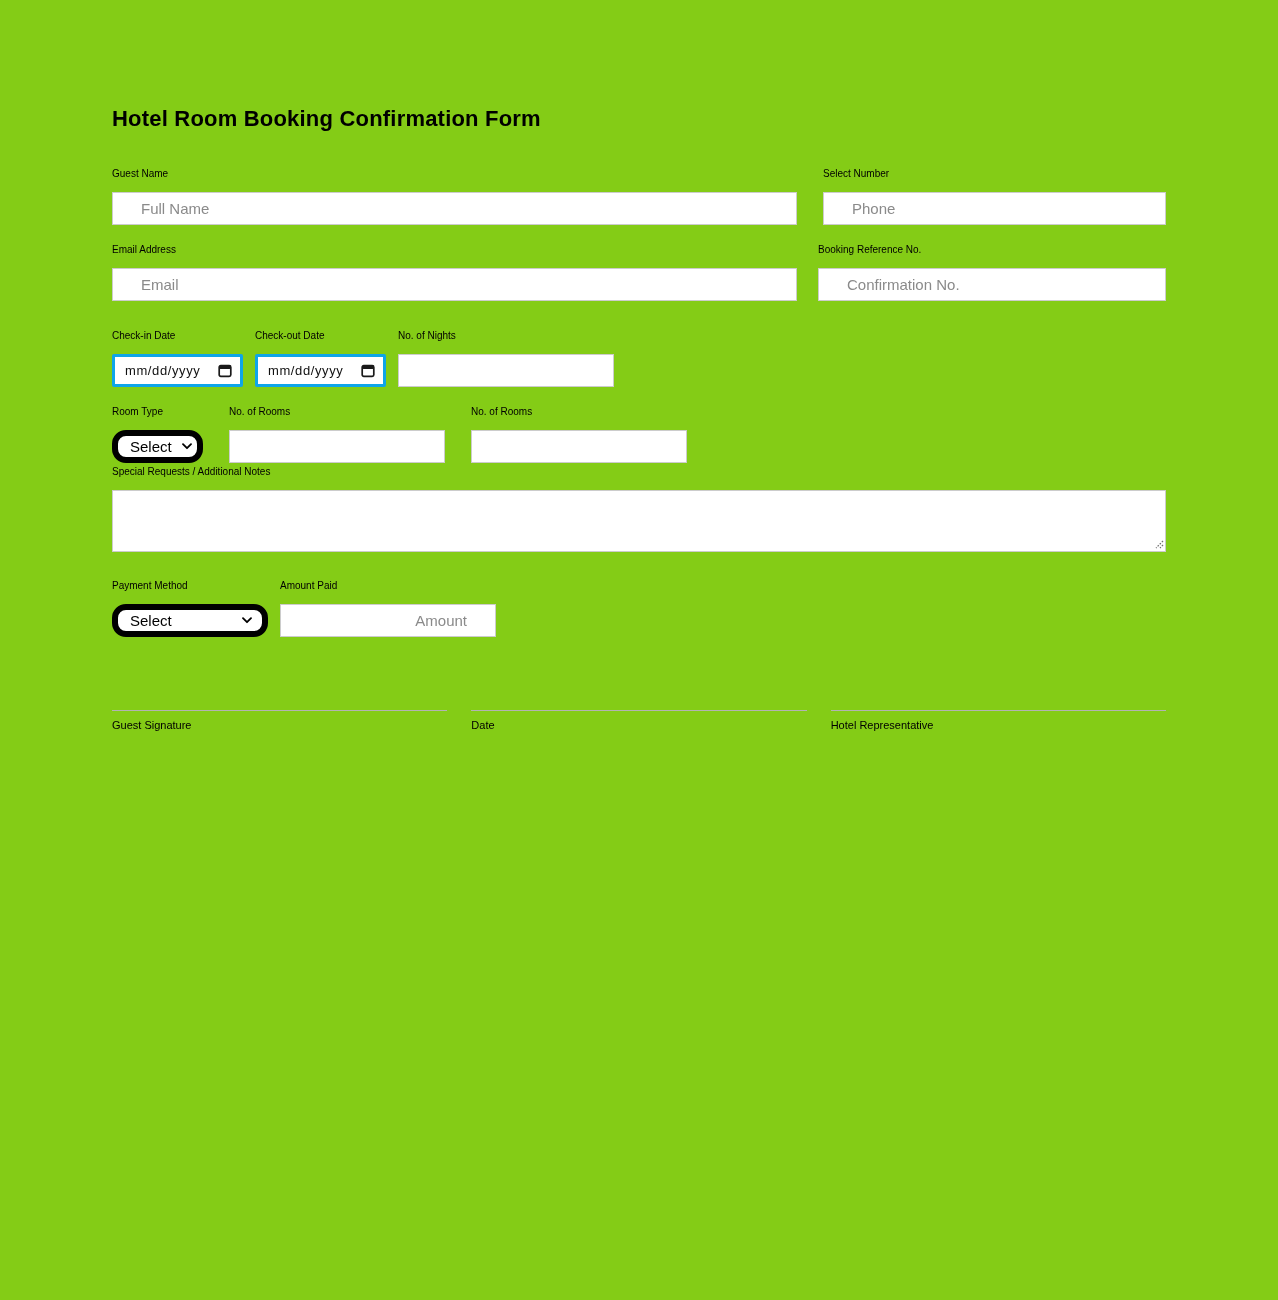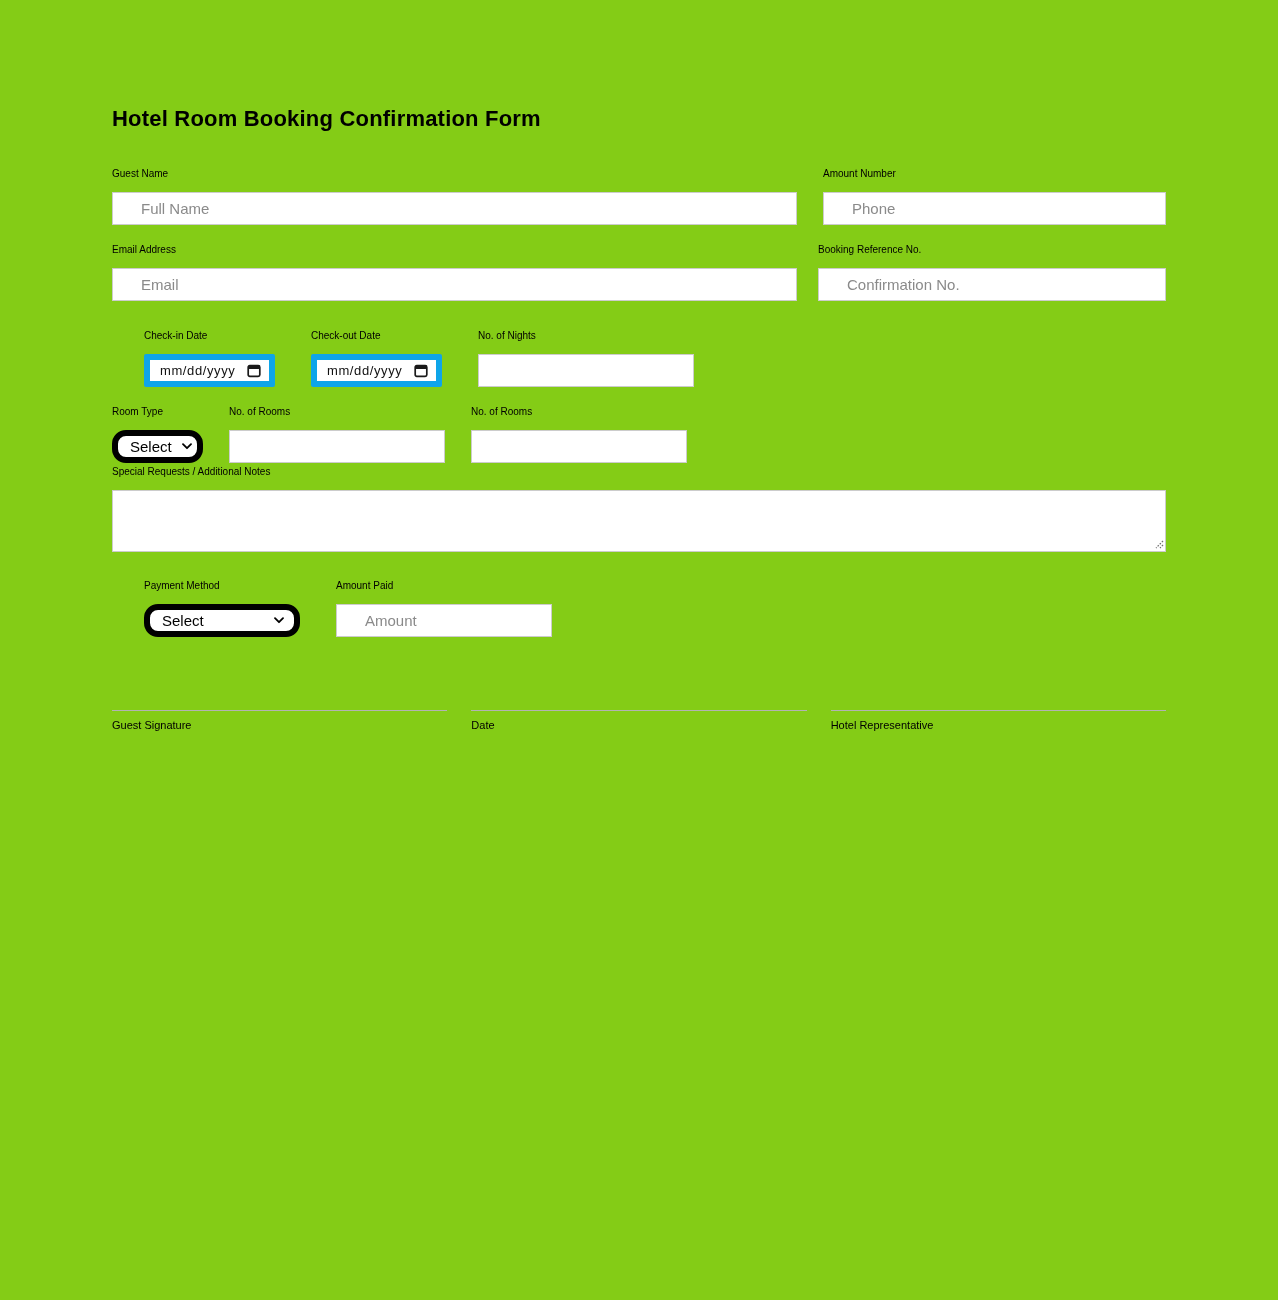--- a/index.html
+++ b/index.html
@@ -32,21 +32,21 @@
     font-size: 10px;
     line-height: 18px;
     margin: 0 0 9px 0;
     color: #000000;
   }
   .row {
     display: flex;
     align-items: flex-start;
   }
   .gap26 { gap: 26px; }
-  .gap25 { gap: 36px; margin-left: 32px; }
+  .gap25 { gap: 12px; }
   .mb16 { margin-bottom: 16px; }
   .mb25 { margin-bottom: 25px; }
   .mb26 { margin-bottom: 26px; gap: 21px; }
   .mb27 { }
   .mb73 { margin-bottom: 73px; }
 
   .text-input {
     box-sizing: border-box;
     height: 33px;
     border: 1px solid #cccccc;
@@ -56,28 +56,28 @@
     font-family: "Liberation Sans", sans-serif;
     color: #000000;
     background: #ffffff;
     outline: none;
     display: block;
   }
   .text-input::placeholder { color: #8a8a8a; opacity: 1; }
   .w-full   { width: 100%; }
   .w-685    { width: 685px; flex: 0 0 685px; }
   .flex-1   { flex: 1 1 auto; }
-  .w-216    { width: 216px; }
+  .w-216    { width: 216px; text-align: right; }
 
   
   .date-input {
     box-sizing: border-box;
     width: 131px;
     height: 33px;
-    border: 6px solid #0ea5e9;
+    border: 3px solid #0ea5e9;
     border-radius: 2px;
     background: #ffffff;
     display: flex;
     align-items: center;
     justify-content: space-between;
     padding: 0 8px 0 10px;
     cursor: default;
   }
   .date-text {
     font-size: 13px;
@@ -145,21 +145,21 @@
   <div class="container">
 
     <h1 class="form-title">Hotel Room Booking Confirmation Form</h1>
 
     <div class="row gap26 mb16">
       <div class="w-685">
         <span class="field-label">Guest Name</span>
         <input type="text" class="text-input w-full" placeholder="Full Name" style="">
       </div>
       <div class="flex-1">
-        <span class="field-label">Amount Number</span>
+        <span class="field-label">Select Number</span>
         <input type="text" class="text-input w-full" placeholder="Phone" style="">
       </div>
     </div>
 
     <div class="row gap26 mb26">
       <div class="w-685">
         <span class="field-label">Email Address</span>
         <input type="email" class="text-input w-full" placeholder="Email" style="">
       </div>
       <div class="flex-1">

